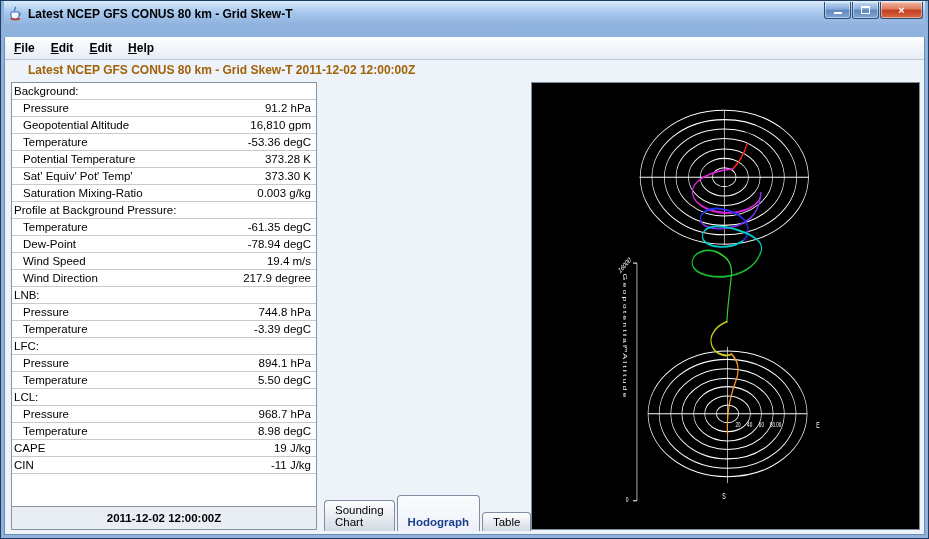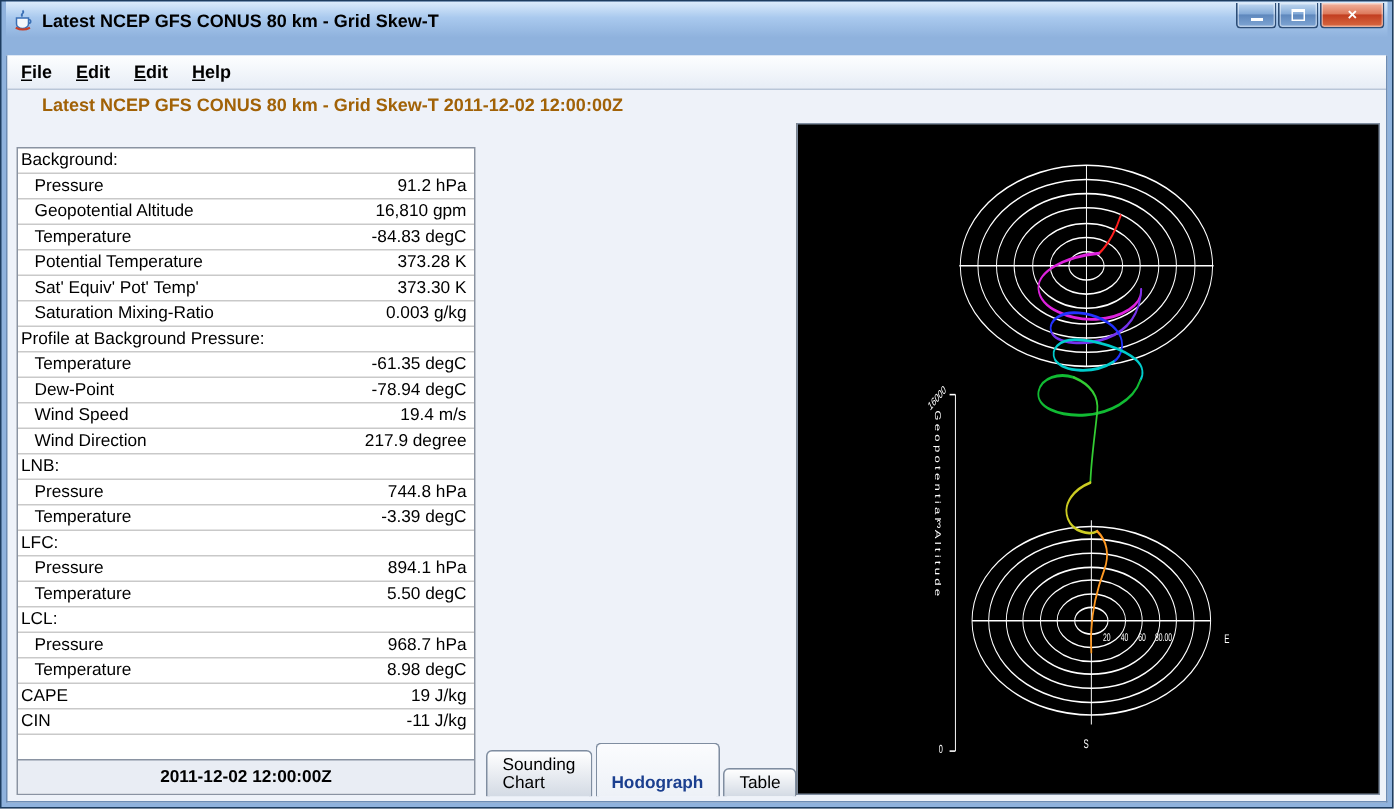--- a/index.html
+++ b/index.html
@@ -49,21 +49,21 @@
   .menu-item::first-letter { text-decoration: underline; }
 
   .header-strip { flex: 0 0 20px; padding: 3px 0 0 23px; font-size: 12px; font-weight: bold; color: #a16207; }
 
   
   .content { flex: 1; display: flex; gap: 5px; padding: 2px 4px 4px 6px; min-height: 0; }
 
   .left-panel {
     flex: 0 0 306px; width: 306px;
     border: 1px solid #8a93a2; background: #fff;
-    display: flex; flex-direction: column; min-height: 0; margin-top: 16px;
+    display: flex; flex-direction: column; min-height: 0;
   }
   .param-table { flex: 1; overflow: hidden; }
   .prow {
     display: flex; justify-content: space-between; align-items: center;
     height: 17px; padding: 0 5px 0 2px;
     border-bottom: 1px solid #c9c9c9;
     font-size: 11.5px; color: #000; white-space: nowrap;
   }
   .prow.item .plabel { padding-left: 9px; }
   .pvalue { text-align: right; }
@@ -144,21 +144,21 @@
           <div class="prow item">
               <span class="plabel">Pressure</span>
               <span class="pvalue">91.2 hPa</span>
             </div>
           <div class="prow item">
               <span class="plabel">Geopotential Altitude</span>
               <span class="pvalue">16,810 gpm</span>
             </div>
           <div class="prow item">
               <span class="plabel">Temperature</span>
-              <span class="pvalue">-84.83 degC</span>
+              <span class="pvalue">-53.36 degC</span>
             </div>
           <div class="prow item">
               <span class="plabel">Potential Temperature</span>
               <span class="pvalue">373.28 K</span>
             </div>
           <div class="prow item">
               <span class="plabel">Sat' Equiv' Pot' Temp'</span>
               <span class="pvalue">373.30 K</span>
             </div>
           <div class="prow item">

